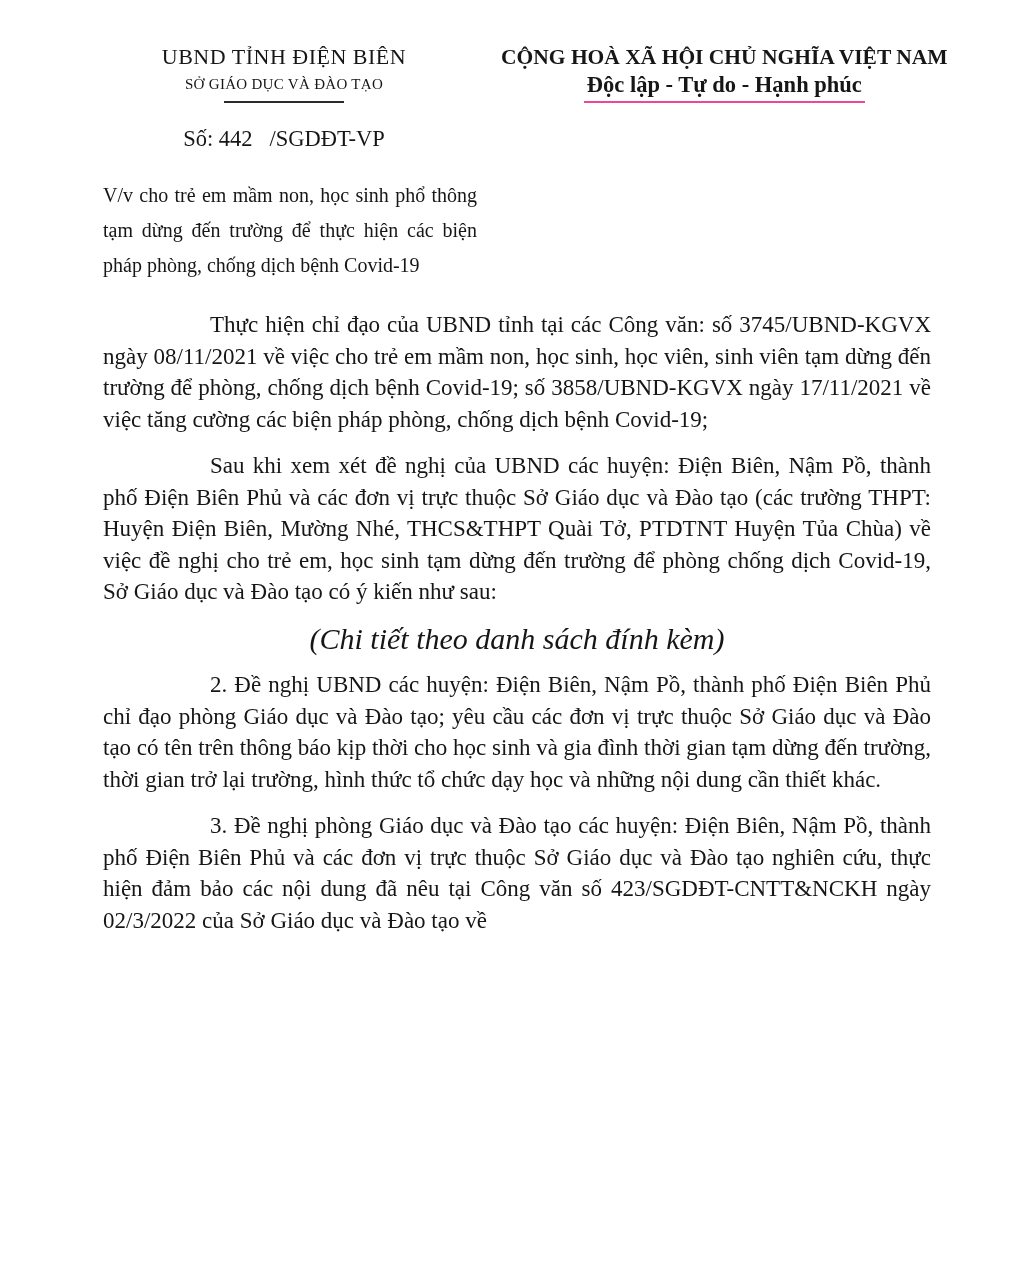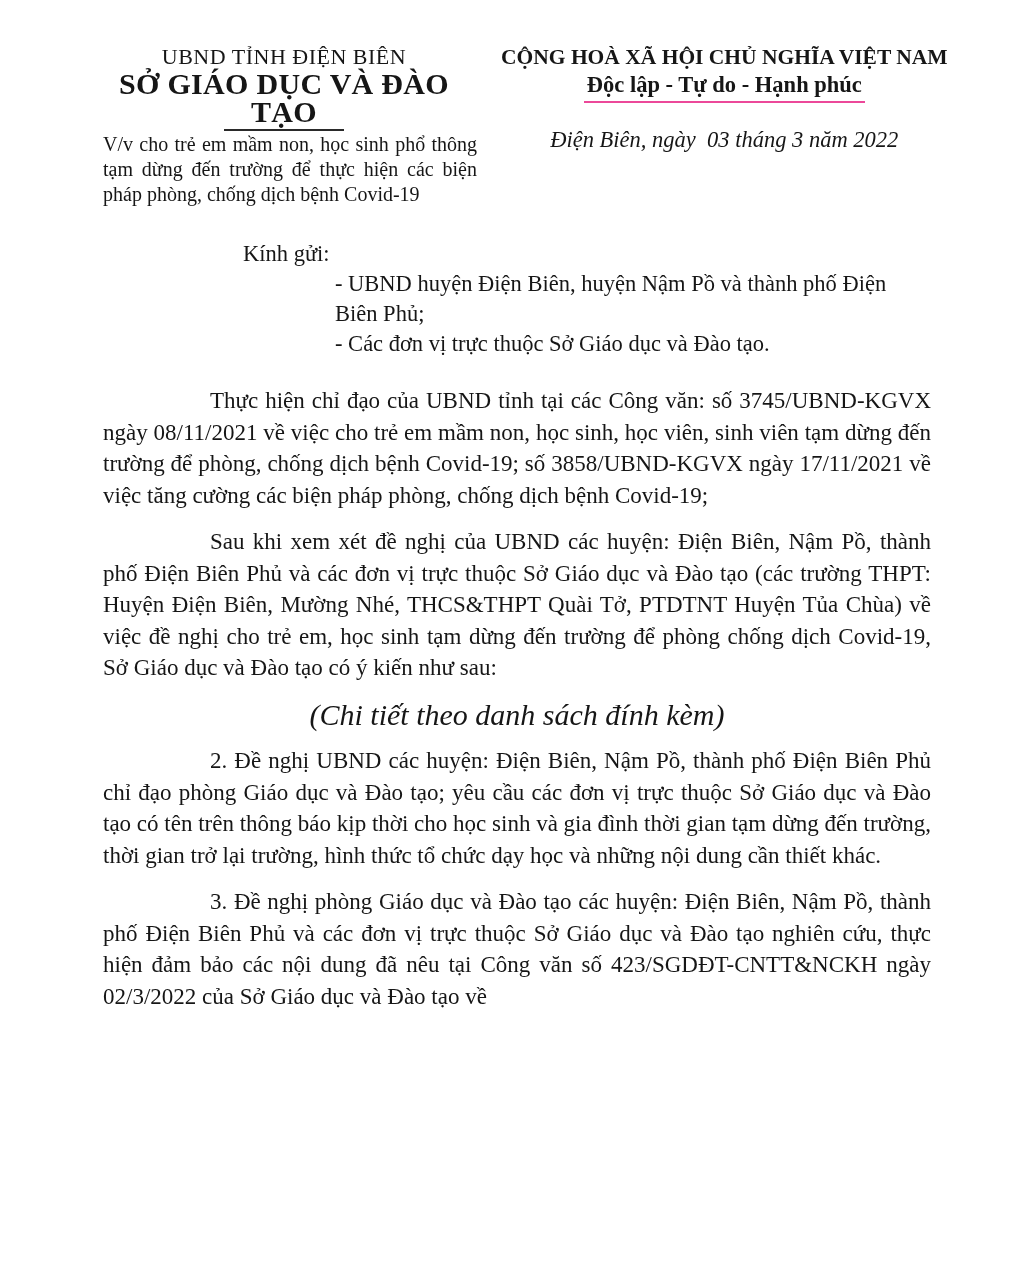--- a/index.html
+++ b/index.html
@@ -10,24 +10,24 @@
     color:#161616;
     overflow:hidden;
     box-sizing:border-box;
     padding:44px 93px 0 103px;
   }
   
   .hdr { display:flex; align-items:flex-start; }
   .hdr-left { width:362px; flex:0 0 362px; }
   .hdr-left-center { text-align:center; }
   .org-line1 { font-size:22px; line-height:26px; letter-spacing:0.5px; }
-  .org-line2 { font-size:30px; line-height:28px; font-weight:bold; letter-spacing:0.3px; }
+  .org-line2 { font-size:15px; line-height:28px; font-weight:normal; letter-spacing:0.3px; }
   .org-underline { width:120px; border-bottom:2px solid #2a2a2a; margin:3px auto 0; height:0; }
   .doc-no { text-align:center; margin-top:22px; font-size:22.5px; line-height:28px; white-space:pre-wrap; }
-  .subject { margin-top:1px; width:374px; font-size:20px; line-height:25px; text-align:justify; }
+  .subject { margin-top:25px; width:374px; font-size:20px; line-height:35px; text-align:justify; }
   .hdr-right { flex:1; text-align:center; padding-left:36px; }
   .nat-line1 { font-size:21.5px; line-height:27px; font-weight:bold; white-space:nowrap;font-family:Liberation Serif, serif; }
   .nat-line2 { display:inline-block; font-size:22.5px; line-height:28px; font-weight:bold; border-bottom:2px solid #ec4899; padding:0 3px 2px; }
   .dateline { margin-top:22px; font-size:22.5px; line-height:30px; font-style:italic; white-space:pre-wrap; }
   
   .recipients { margin-top:32px; font-size:22.5px; line-height:30px; }
   .salutation { margin-left:140px; }
   .recipient-items { margin-left:232px; width:584px; }
   
   .doc-body { margin-top:26px; }
@@ -47,36 +47,29 @@
 
 <div class="page">
 
   <div class="hdr">
     <div class="hdr-left">
       <div class="hdr-left-center">
         <div class="org-line1">UBND TỈNH ĐIỆN BIÊN</div>
         <div class="org-line2">SỞ GIÁO DỤC VÀ ĐÀO TẠO</div>
         <div class="org-underline"></div>
       </div>
+      <div class="doc-no">Số: 442   /SGDĐT-VP</div>
       <div class="subject">V/v cho trẻ em mầm non, học sinh phổ thông tạm dừng đến trường để thực hiện các biện pháp phòng, chống dịch bệnh Covid-19</div>
     </div>
     <div class="hdr-right">
       <div class="nat-line1">CỘNG HOÀ XÃ HỘI CHỦ NGHĨA VIỆT NAM</div>
       <div><span class="nat-line2">Độc lập - Tự do - Hạnh phúc</span></div>
-      <div class="dateline">Điện Biên, ngày  03 tháng 3 năm 2022</div>
     </div>
   </div>
 
-  <div class="recipients">
-    <div class="salutation">Kính gửi:</div>
-    <div class="recipient-items">
-      <div>- UBND huyện Điện Biên, huyện Nậm Pồ và thành phố Điện Biên Phủ;</div>
-      <div>- Các đơn vị trực thuộc Sở Giáo dục và Đào tạo.</div>
-    </div>
-  </div>
 
   <div class="doc-body">
     <div class="para">Thực hiện chỉ đạo của UBND tỉnh tại các Công văn: số 3745/UBND-KGVX ngày 08/11/2021 về việc cho trẻ em mầm non, học sinh, học viên, sinh viên tạm dừng đến trường để phòng, chống dịch bệnh Covid-19; số 3858/UBND-KGVX ngày 17/11/2021 về việc tăng cường các biện pháp phòng, chống dịch bệnh Covid-19;</div>
     <div class="para">Sau khi xem xét đề nghị của UBND các huyện: Điện Biên, Nậm Pồ, thành phố Điện Biên Phủ và các đơn vị trực thuộc Sở Giáo dục và Đào tạo (các trường THPT: Huyện Điện Biên, Mường Nhé, THCS&amp;THPT Quài Tở, PTDTNT Huyện Tủa Chùa) về việc đề nghị cho trẻ em, học sinh tạm dừng đến trường để phòng chống dịch Covid-19, Sở Giáo dục và Đào tạo có ý kiến như sau:</div>
     <div class="note">(Chi tiết theo danh sách đính kèm)</div>
     <div class="para">2. Đề nghị UBND các huyện: Điện Biên, Nậm Pồ, thành phố Điện Biên Phủ chỉ đạo phòng Giáo dục và Đào tạo; yêu cầu các đơn vị trực thuộc Sở Giáo dục và Đào tạo có tên trên thông báo kịp thời cho học sinh và gia đình thời gian tạm dừng đến trường, thời gian trở lại trường, hình thức tổ chức dạy học và những nội dung cần thiết khác.</div>
     <div class="para">3. Đề nghị phòng Giáo dục và Đào tạo các huyện: Điện Biên, Nậm Pồ, thành phố Điện Biên Phủ và các đơn vị trực thuộc Sở Giáo dục và Đào tạo nghiên cứu, thực hiện đảm bảo các nội dung đã nêu tại Công văn số 423/SGDĐT-CNTT&amp;NCKH ngày 02/3/2022 của Sở Giáo dục và Đào tạo về</div>
   </div>
 
 </div>

